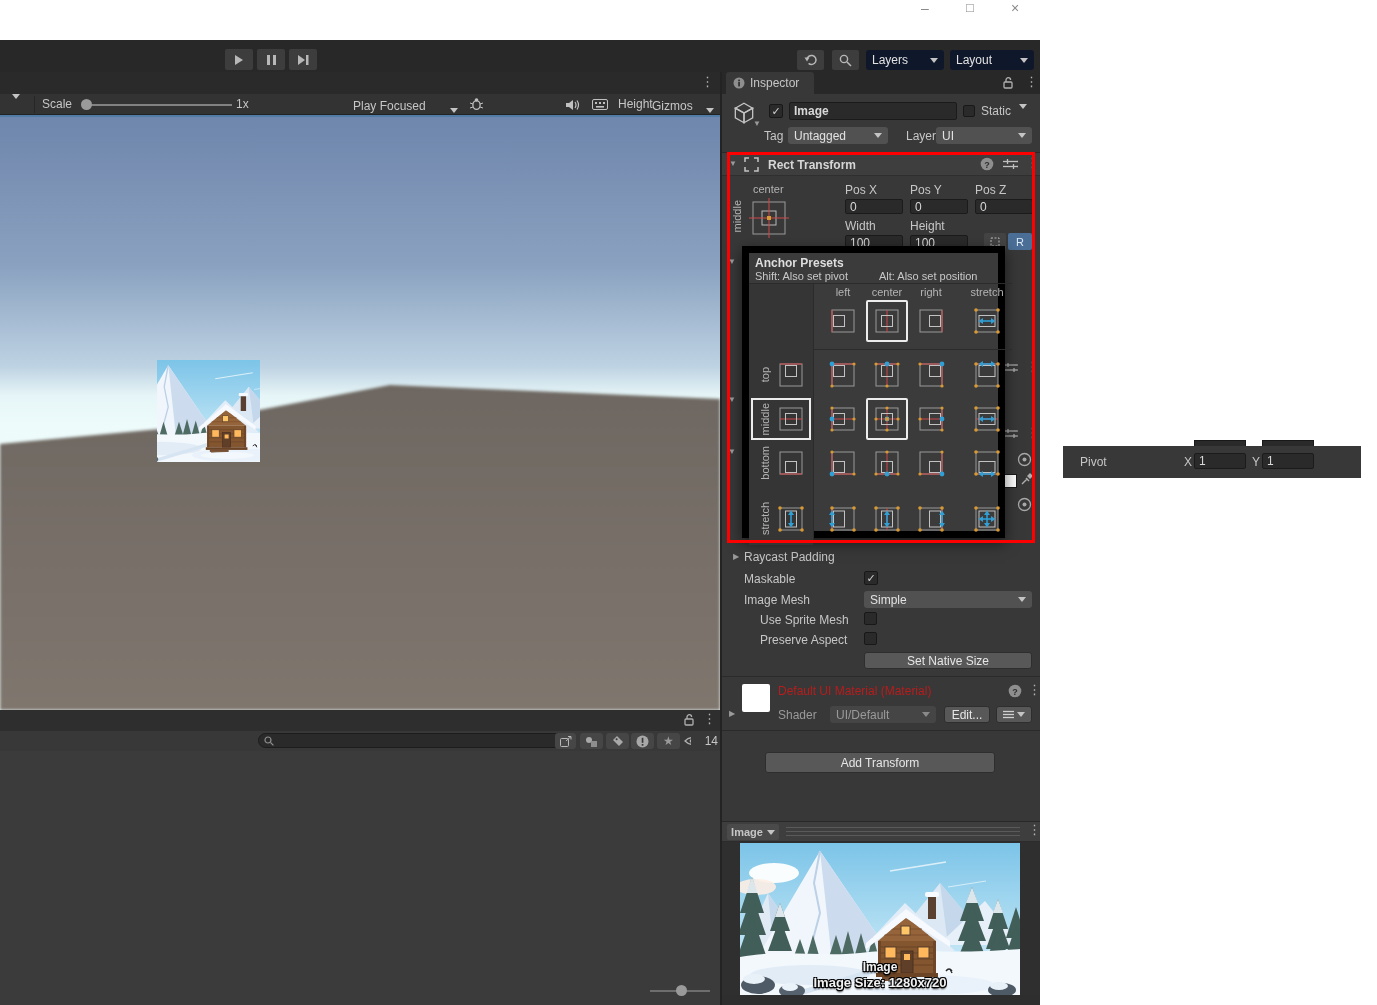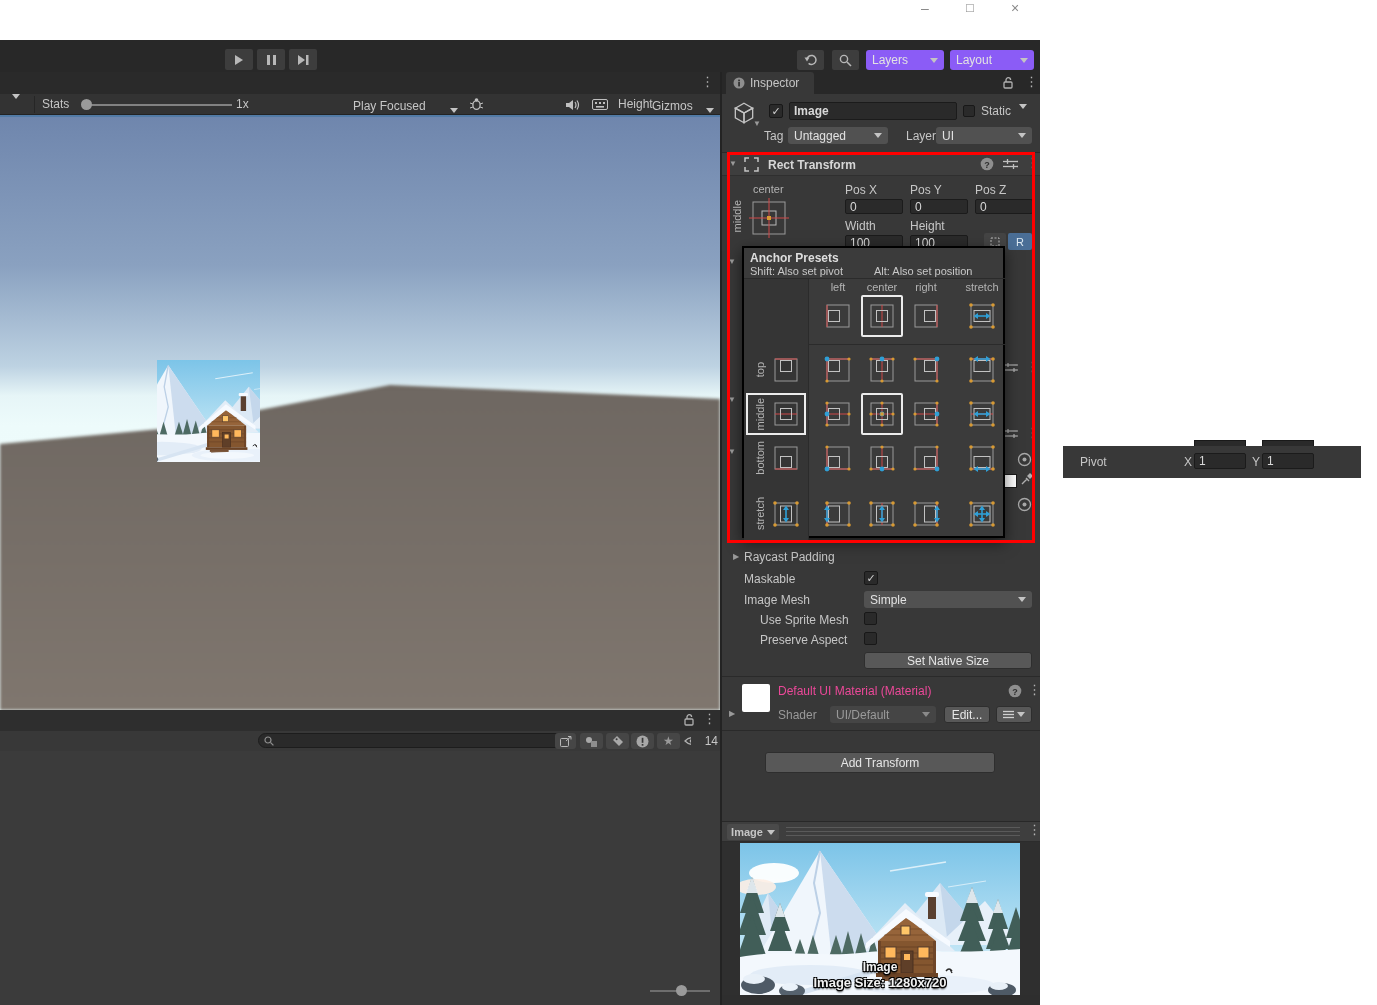--- a/index.html
+++ b/index.html
@@ -7,32 +7,32 @@
        font-family:"Liberation Sans",sans-serif;font-size:12px;color:#c8c8c8}
   .a{position:absolute;box-sizing:border-box}
   .lbl{color:#c6c6c6;font-size:12px;white-space:nowrap}
   .dim{color:#9a9a9a}
   .bold{font-weight:bold}
   .in{background:#2a2a2a;border:1px solid #1b1b1b;border-radius:2px;color:#d8d8d8;
       font-size:12px;padding:0 4px;font-family:inherit;box-sizing:border-box}
   input.in{outline:none}
   .dd{background:#515151;border-radius:3px;color:#e2e2e2;display:flex;align-items:center;
       padding:0 6px;font-size:12px}
-  .dd-dark{background:#8b5cf6}
+  .dd-dark{background:#0f172a}
   .arr{width:0;height:0;border-left:4px solid transparent;border-right:4px solid transparent;
        border-top:5px solid #c4c4c4;margin-left:auto}
   .btn{background:#585858;border:1px solid #2e2e2e;border-radius:3px;color:#e6e6e6;
        display:flex;align-items:center;justify-content:center;font-size:12px}
   .chk{background:#2a2a2a;border:1px solid #181818;border-radius:2px;display:flex;
        align-items:center;justify-content:center;color:#d2d2d2;font-size:11px}
   .kebab{color:#b4b4b4;font-size:13px;line-height:1}
   .fold{color:#9a9a9a;font-size:8px;line-height:1}
   .tbtn{background:#3d3d3d;border-radius:2px;display:flex;align-items:center;justify-content:center}
   .fbtn{background:#464646;border-radius:3px;display:flex;align-items:center;justify-content:center}
-  .popup{background:#3b3b3b;border:2px solid #000000;box-shadow:0 5px 14px rgba(0,0,0,.55)}
+  .popup{background:#3b3b3b;border:7px solid #000000;box-shadow:0 5px 14px rgba(0,0,0,.55)}
   .acell{position:absolute;width:42px;height:42px;display:flex;align-items:center;
          justify-content:center;border:2px solid transparent;border-radius:2px;box-sizing:border-box}
   .acell.sel,.arow.sel{border-color:#ececec}
   .arow{position:absolute;height:42px;width:60px;display:flex;align-items:center;
         border:2px solid transparent;box-sizing:border-box}
   .rot{writing-mode:vertical-rl;transform:rotate(180deg);font-size:11px;color:#b4b4b4;margin:0 2px 0 6px}
   .ovtext{font-weight:bold;color:#f2f2f2;
      text-shadow:-1px -1px 0 #000,1px -1px 0 #000,-1px 1px 0 #000,1px 1px 0 #000,0 2px 2px #000;
      text-align:center;white-space:nowrap}
   .redbox{border:3px solid var(--red,#ff0000);pointer-events:none}
@@ -180,21 +180,21 @@
   </div>
 
   <div class="a" style="left:0;top:72px;width:720px;height:22px;background:#2a2a2a"></div>
   <div class="a kebab" style="left:701px;top:75px">⋮</div>
 
   <div class="a" style="left:0;top:94px;width:720px;height:21px;background:#333;border-bottom:1px solid #232323"></div>
   <div class="a" style="left:12px;top:99px;width:20px;height:12px">
     <span class="arr" style="margin:0"></span>
   </div>
   <div class="a" style="left:34px;top:96px;width:1px;height:17px;background:#262626"></div>
-  <div class="a lbl" style="left:42px;top:97px">Stats</div>
+  <div class="a lbl" style="left:42px;top:97px">Scale</div>
   <div class="a" style="left:80px;top:94px;width:152px;height:21px">
     <div class="a" style="left:10px;top:10px;width:142px;height:2px;background:#828282"></div>
     <div class="a" style="left:1px;top:5px;width:11px;height:11px;border-radius:50%;background:#9a9a9a"></div>
   </div>
   <div class="a lbl" style="left:236px;top:97px">1x</div>
   <div class="a" style="left:353px;top:96px;width:105px;height:17px;display:flex;align-items:flex-end">
     <span class="lbl">Play Focused</span>
     <span class="arr"></span>
   </div>
   <div class="a" style="left:465px;top:95px;width:22px;height:18px;display:flex;align-items:center;justify-content:center">
@@ -755,21 +755,21 @@
       <span class="arr"></span>
   </div>
   <div class="a lbl" style="left:760px;top:613px">Use Sprite Mesh</div>
   <div class="a chk" style="left:864px;top:612px;width:13px;height:13px"></div>
   <div class="a lbl" style="left:760px;top:633px">Preserve Aspect</div>
   <div class="a chk" style="left:864px;top:632px;width:13px;height:13px"></div>
   <div class="a btn" style="left:864px;top:652px;width:168px;height:17px">Set Native Size</div>
 
   <div class="a" style="left:722px;top:676px;width:318px;height:1px;background:#2a2a2a"></div>
   <div class="a" style="left:742px;top:684px;width:28px;height:28px;background:#fff;border-radius:2px"></div>
-  <div class="a lbl" style="left:778px;top:684px;color:#ec4899">Default UI Material (Material)</div>
+  <div class="a lbl" style="left:778px;top:684px;color:#b91c1c">Default UI Material (Material)</div>
   <svg class="a" style="left:1008px;top:684px" width="14" height="14">
       <circle cx="7" cy="7" r="6.3" fill="#8e8e8e"></circle>
       <text x="7" y="10.5" text-anchor="middle" font-size="9" font-weight="bold" fill="#2e2e2e" font-family="Liberation Sans,sans-serif">?</text>
     </svg>
   <div class="a kebab" style="left:1028px;top:683px">⋮</div>
   <div class="a fold" style="left:729px;top:710px">▶</div>
   <div class="a lbl dim" style="left:778px;top:708px">Shader</div>
   <div class="a dd" style="left:830px;top:706px;width:106px;height:17px;position:absolute;background:#454545;color:#9a9a9a">
     <span>UI/Default</span>
       <span class="arr" style="border-top-color:#8a8a8a"></span>

